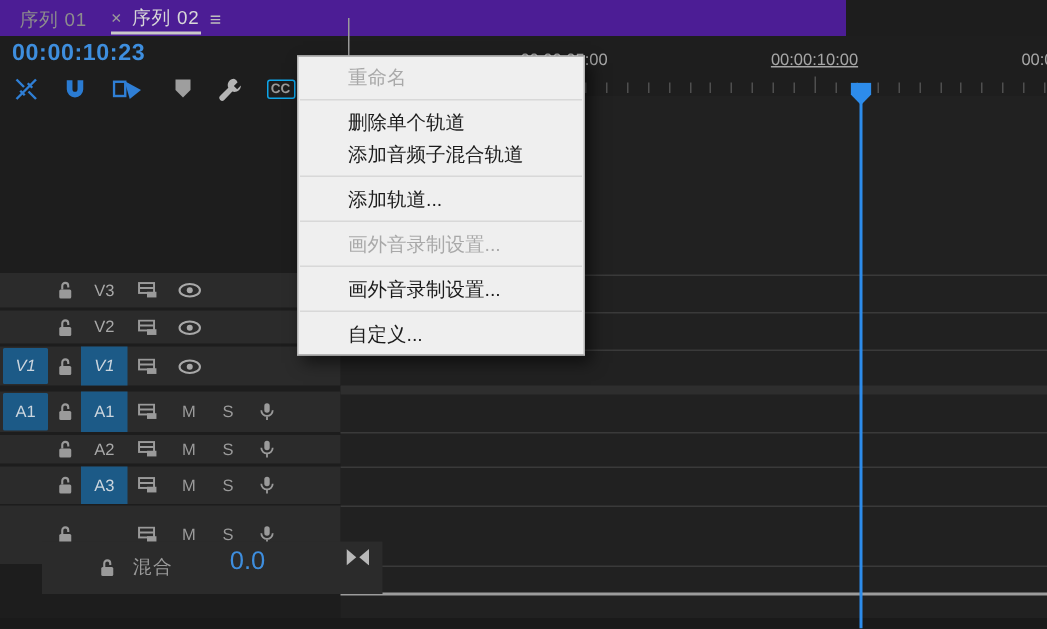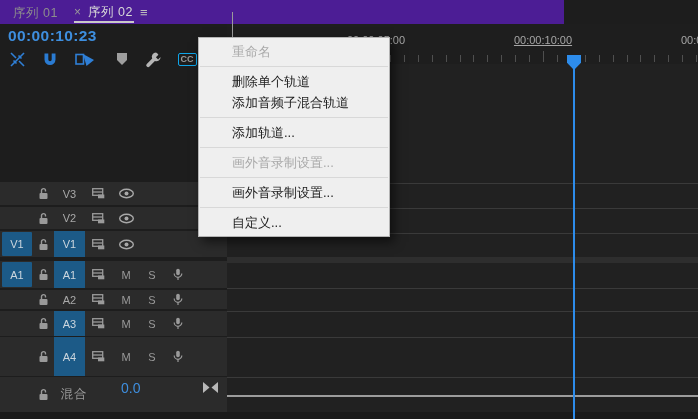--- a/index.html
+++ b/index.html
@@ -34,21 +34,21 @@
       clip-path:polygon(0 0,100% 0,100% 52%,50% 100%,0 52%)}
   #cursor-line{position:absolute;left:232px;top:12px;width:1px;height:25px;background:#9a9a9a;z-index:7}
   
   .trow{position:absolute;left:0;width:227px;background:#2b2b2b}
   .cell{position:absolute;display:flex;align-items:center;justify-content:center}
   .srcpatch{left:2px;top:1px;bottom:1px;width:30px;background:#1c5a87;color:#ccd6de;font-size:11px;border-radius:1px}
   .namebox{left:54px;top:0;bottom:0;width:31px;color:#a9a9a9;font-size:11px}
   .namebox.blue{background:#1c5a87;color:#ccd6de}
   .txtbtn{font-size:11px;color:#9a9a9a}
   .mixname{font-size:12.5px;color:#9a9a9a;letter-spacing:1px}
-  .volval{position:absolute;left:121px;top:3px;width:32px;text-align:left;font-size:14px;color:#3e8ede}
+  .volval{position:absolute;left:121px;top:3px;width:32px;text-align:center;font-size:17px;color:#3e8ede}
   
   #menu{position:absolute;left:198px;top:37px;width:192px;background:#efefef;border:1px solid #b4b4b4;
         box-shadow:4px 5px 10px rgba(0,0,0,.55);z-index:20;padding:3px 0;box-sizing:border-box}
   .mitem{height:21px;line-height:21px;padding-left:33px;font-size:13px;color:#1c1c1c;white-space:nowrap}
   .mitem.disabled{color:#a9a9a9}
   .mitem.highlighted{background:#90c8f4}
   .msep{height:1px;background:#d8d8d8;margin:4px 1px}
 </style>
 </head>
 <body>
@@ -195,21 +195,21 @@
             <rect x="6" y="6.5" width="6.3" height="3.8" fill="#9a9a9a"></rect>
           </svg>
         </div>
         <div class="cell" style="left: 116px; top: 0px; bottom: 0px; width: 20px;">
           <svg width="17" height="11" viewBox="0 0 17 11">
             <ellipse cx="8.5" cy="5.5" rx="6.8" ry="4.2" fill="none" stroke="#a8a8a8" stroke-width="1.4"></ellipse>
             <circle cx="8.5" cy="5.5" r="2" fill="#a8a8a8"></circle>
           </svg>
         </div>
       </div>
-      <div class="trow" style="top: 231px; height: 26px;">
+      <div class="trow" style="top: 231px; height: 26px; font-style: italic;">
         <div class="cell srcpatch">V1</div>
         <div class="cell" style="left: 37px; top: 0px; bottom: 0px; width: 13px;">
           <svg width="11" height="13" viewBox="0 0 11 13">
             <rect x="1.5" y="6" width="8" height="6" rx="1" fill="#9a9a9a"></rect>
             <path d="M3.5 6 V3.6 a2 2 0 0 1 4 0 V4.6" fill="none" stroke="#9a9a9a" stroke-width="1.4"></path>
           </svg>
         </div>
         <div class="cell namebox blue">V1</div>
         <div class="cell" style="left: 90px; top: 0px; bottom: 0px; width: 16px;">
           <svg width="13" height="11" viewBox="0 0 13 11">
@@ -301,39 +301,38 @@
           </svg>
         </div>
       </div>
       <div class="trow" style="top: 337px; height: 39px;">
         <div class="cell" style="left: 37px; top: 0px; bottom: 0px; width: 13px;">
           <svg width="11" height="13" viewBox="0 0 11 13">
             <rect x="1.5" y="6" width="8" height="6" rx="1" fill="#9a9a9a"></rect>
             <path d="M3.5 6 V3.6 a2 2 0 0 1 4 0 V4.6" fill="none" stroke="#9a9a9a" stroke-width="1.4"></path>
           </svg>
         </div>
-        <div class="cell namebox blue">A4</div>
         <div class="cell" style="left: 90px; top: 0px; bottom: 0px; width: 16px;">
           <svg width="13" height="11" viewBox="0 0 13 11">
             <rect x="0.7" y="0.7" width="10" height="6.6" fill="none" stroke="#9a9a9a" stroke-width="1.3"></rect>
             <line x1="0.7" y1="4" x2="10.7" y2="4" stroke="#9a9a9a" stroke-width="1.3"></line>
             <rect x="6" y="6.5" width="6.3" height="3.8" fill="#9a9a9a"></rect>
           </svg>
         </div>
         <div class="cell txtbtn" style="left: 118px; top: 0px; bottom: 0px; width: 16px;">M</div>
         <div class="cell txtbtn" style="left: 144px; top: 0px; bottom: 0px; width: 16px;">S</div>
         <div class="cell" style="left: 171px; top: 0px; bottom: 0px; width: 14px;">
           <svg width="10" height="13" viewBox="0 0 10 13">
             <rect x="3.2" y="0.8" width="3.6" height="6.4" rx="1.8" fill="#9a9a9a"></rect>
             <path d="M1.2 5.5 a3.8 3.8 0 0 0 7.6 0" fill="none" stroke="#9a9a9a" stroke-width="1.2"></path>
             <line x1="5" y1="9.6" x2="5" y2="12" stroke="#9a9a9a" stroke-width="1.2"></line>
           </svg>
         </div>
       </div>
-      <div class="trow" style="top: 377px; height: 35px;">
+      <div class="trow" style="top: 361px; height: 35px; margin-left: 28px;">
         <div class="cell" style="left: 37px; top: 0px; bottom: 0px; width: 13px;">
           <svg width="11" height="13" viewBox="0 0 11 13">
             <rect x="1.5" y="6" width="8" height="6" rx="1" fill="#9a9a9a"></rect>
             <path d="M3.5 6 V3.6 a2 2 0 0 1 4 0 V4.6" fill="none" stroke="#9a9a9a" stroke-width="1.4"></path>
           </svg>
         </div>
         <div class="cell mixname" style="left: 55px; top: 0px; bottom: 0px; width: 38px;">混合</div>
         <div class="volval">0.0</div>
         <div class="cell" style="left: 202px; top: 3px; width: 16px; height: 14px;">
           <svg width="15" height="11" viewBox="0 0 15 11">

